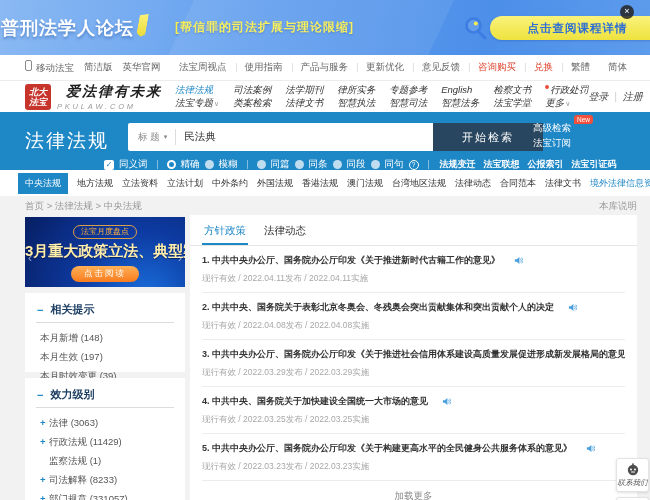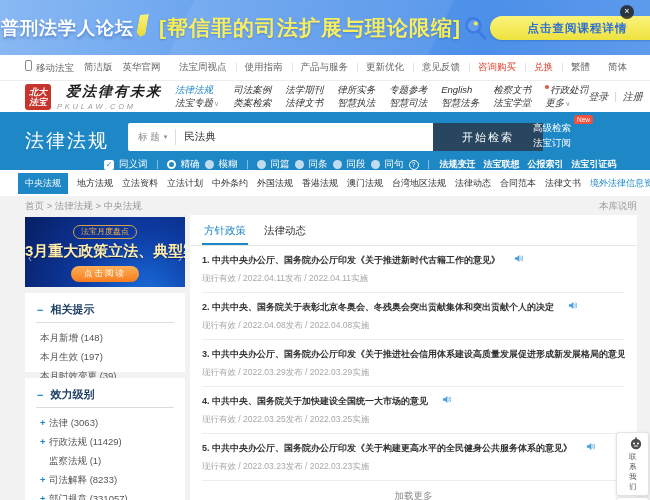--- a/index.html
+++ b/index.html
@@ -10,22 +10,22 @@
   
   .promo { position:absolute; top:0; left:0; width:650px; height:55px;
     background:linear-gradient(100deg,#8ab9f3 0%,#639fee 40%,#4c8fe9 75%,#5d9bec 100%);
     display:flex; align-items:center; overflow:hidden; }
   .promo::before { content:""; position:absolute; left:180px; top:-30px; width:260px; height:120px;
     background:rgba(255,255,255,.08); transform:skewX(-25deg); }
   .promo-title { color:#fff; font-size:18px; font-weight:bold; letter-spacing:1px; margin-left:1px;
     text-shadow:0 2px 3px rgba(25,70,150,.45); white-space:nowrap; }
   .pencil { width:9px; height:24px; margin:0 12px 6px 4px; transform:rotate(10deg);
     background:linear-gradient(#fbf37a,#e9da37); clip-path:polygon(0 12%,100% 0,100% 86%,50% 100%,0 86%); }
-  .promo-sub { color:#f7ee52; font-size:21px; font-weight:bold; letter-spacing:1px;
-    text-shadow:0 1px 2px rgba(25,70,150,.4); white-space:nowrap; }
+  .promo-sub { color:#f7ee52; font-size:12px; font-weight:bold; letter-spacing:1px;
+    text-shadow:0 1px 2px rgba(25,70,150,.4); white-space:nowrap;margin-left:16px; }
   .promo-mag { position:absolute; left:463px; top:15px; }
   .promo-cta { position:absolute; left:490px; top:16px; width:175px; height:24px; border-radius:12px;
     background:linear-gradient(#faf37c,#eee23e); color:#2e6fd4; font-size:11.5px; font-weight:bold;
     text-align:center; line-height:24px; letter-spacing:1px; white-space:nowrap; box-shadow:0 1px 2px rgba(30,70,150,.3); }
   .promo-close { position:absolute; left:620px; top:5px; width:14px; height:14px; border-radius:50%;
     background:rgba(35,35,35,.85); color:#fff; font-size:9px; line-height:13px; text-align:center; cursor:pointer; }
 
   
   .utilbar { position:absolute; top:55px; left:0; width:650px; height:26px; background:#fff;
     border-bottom:1px solid #ececec; display:flex; align-items:center; padding:0 14px 0 25px;
@@ -120,30 +120,30 @@
   .plus { display:inline-block; width:9px; color:#1e87c6; font-weight:bold; }
 
   
   .content-panel { position:absolute; left:190px; top:215px; width:447px; height:285px; background:#fff; }
   .ctabs { display:flex; gap:14px; padding:0 12px; border-bottom:1px solid #e6e6e6; height:31px;
     align-items:stretch; font-size:10.5px; color:#333; }
   .ctab { padding:9px 2px 0; cursor:pointer; }
   .ctab.active { color:#1e87c6; border-bottom:2px solid #1e87c6; }
   .list { padding:0 12px; }
   .item { padding:8px 0 7px; border-bottom:1px solid #ededed; }
-  .item-title { display:flex; align-items:flex-start; gap:14px; font-size:9px; font-weight:bold; color:#333;
+  .item-title { display:flex; align-items:flex-end; gap:14px; font-size:9px; font-weight:bold; color:#333;
     white-space:nowrap; overflow:hidden; cursor:pointer; }
   .spk { flex:0 0 auto; }
   .item-meta { margin-top:6px; font-size:8.5px; color:#a8a8a8; }
   .load-more { text-align:center; font-size:9.5px; color:#888; padding-top:9px; cursor:pointer; }
 
   
   .float-box { position:absolute; left:616px; width:33px; background:#fff; border:1px solid #e3e3e3;
     border-radius:3px; text-align:center; box-shadow:0 1px 3px rgba(0,0,0,.13); cursor:pointer; }
-  #float-contact { top:432px; padding:4px 12px 3px; font-size:7.5px; color:#555; }
+  #float-contact { top:458px; padding:4px 0 3px; font-size:7.5px; color:#555;font-style:italic; }
   #float-stub { top:497px; height:18px; }
 </style>
 </head>
 <body>
 
 <div id="page">
 
   <div class="promo">
     <span class="promo-title">普刑法学人论坛</span>
     <span class="pencil"></span>

